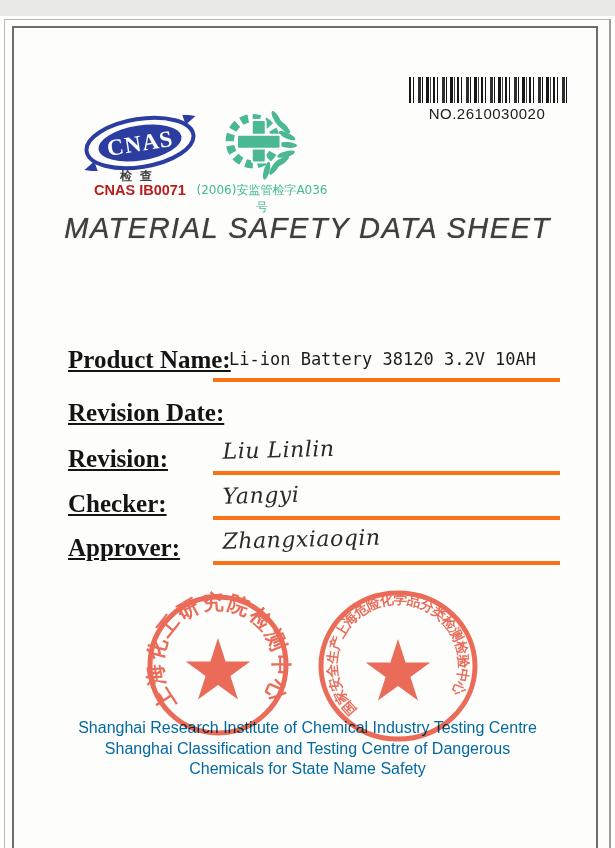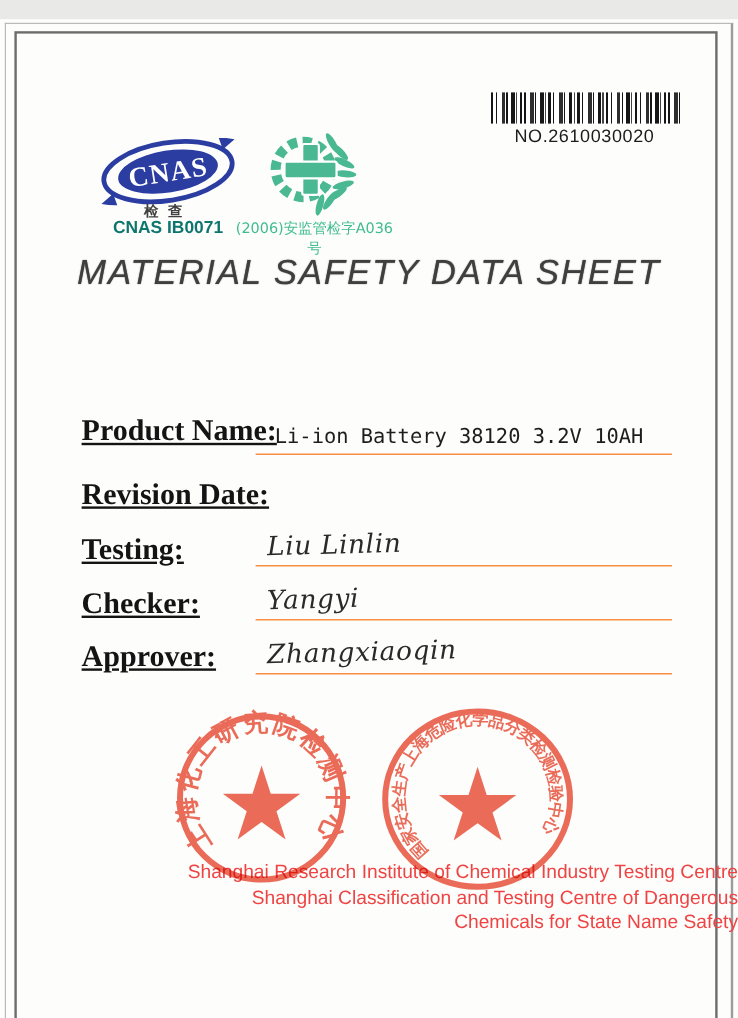--- a/index.html
+++ b/index.html
@@ -23,52 +23,52 @@
   }
   .barcode-number{
     position:absolute;left:401px;top:89px;width:172px;text-align:center;
     font-size:15px;letter-spacing:.5px;color:#1c1c1c;
   }
   
   .cnas-emblem{position:absolute;left:82px;top:99px;}
   .cnas-cn{position:absolute;left:84px;top:152px;width:112px;text-align:center;
     font-size:12px;font-weight:bold;color:#404040;letter-spacing:8px;font-family:"DejaVu Sans",sans-serif;}
   .cnas-id{position:absolute;left:80px;top:166px;width:120px;text-align:center;
-    font-size:14.5px;font-weight:bold;color:#0f766e;}
+    font-size:14.5px;font-weight:bold;color:#b91c1c;}
   .green-emblem{position:absolute;left:212px;top:92px;}
   .green-caption{position:absolute;left:192px;top:166px;width:140px;text-align:center;
     font-size:12px;color:#3fbc8e;font-family:"DejaVu Sans",sans-serif;}
   
   .title{
     position:absolute;left:55px;top:196px;width:505px;margin:0;text-align:center;
     font-size:29px;font-weight:normal;font-style:italic;letter-spacing:1.5px;
     color:#3f3f3f;white-space:nowrap;
     text-shadow:0 0 1px #5a5a5a;
   }
   
   .field-label{
     position:absolute;left:68px;font-family:"Liberation Serif",serif;
     font-weight:bold;font-size:25px;color:#141414;white-space:nowrap;text-decoration:underline;
   }
   .field-value{
     position:absolute;left:213px;width:347px;
-    border-bottom:1px solid #f97316;
-    display:flex;align-items:flex-end;
+    border-bottom:4px solid #f97316;
+    display:flex;align-items:center;
   }
   .v-print{font-family:"DejaVu Sans Mono",monospace;color:#1d1d1d;}
   .v-sig{
     font-family:"DejaVu Serif",serif;font-style:italic;font-size:22px;color:#2a2a2a;
     transform:rotate(-1.5deg);transform-origin:left bottom;letter-spacing:.5px;
   }
   
   .stamp{position:absolute;opacity:.85;mix-blend-mode:multiply;pointer-events:none;}
   
   .footer{
-    position:absolute;left:0;right:0;top:702px;text-align:right;
-    font-size:16px;line-height:20.5px;color:#ef4444;
+    position:absolute;left:0;right:0;top:702px;text-align:center;
+    font-size:16px;line-height:20.5px;color:#0369a1;
   }
 </style>
 </head>
 <body>
 
 <div class="page">
   <div class="outer-frame"></div>
   <div class="inner-frame"></div>
 
   <div class="barcode"></div>
@@ -107,21 +107,21 @@
 
   <h1 class="title">MATERIAL SAFETY DATA SHEET</h1>
 
   <div class="field-label" style="top:330px">Product Name:</div>
   <div class="field-value" style="top:328px;height:34px">
     <span class="v-print" style="font-size:17px;padding:0 0 4px 16px">Li-ion Battery 38120 3.2V 10AH</span>
   </div>
 
   <div class="field-label" style="top:383px">Revision Date:</div>
 
-  <div class="field-label" style="top:429px">Testing:</div>
+  <div class="field-label" style="top:429px">Revision:</div>
   <div class="field-value" style="top:418px;height:37px">
     <span class="v-sig" style="padding:0 0 2px 10px">Liu Linlin</span>
   </div>
 
   <div class="field-label" style="top:474px">Checker:</div>
   <div class="field-value" style="top:463px;height:37px">
     <span class="v-sig" style="padding:0 0 2px 10px">Yangyi</span>
   </div>
 
   <div class="field-label" style="top:518px">Approver:</div>

